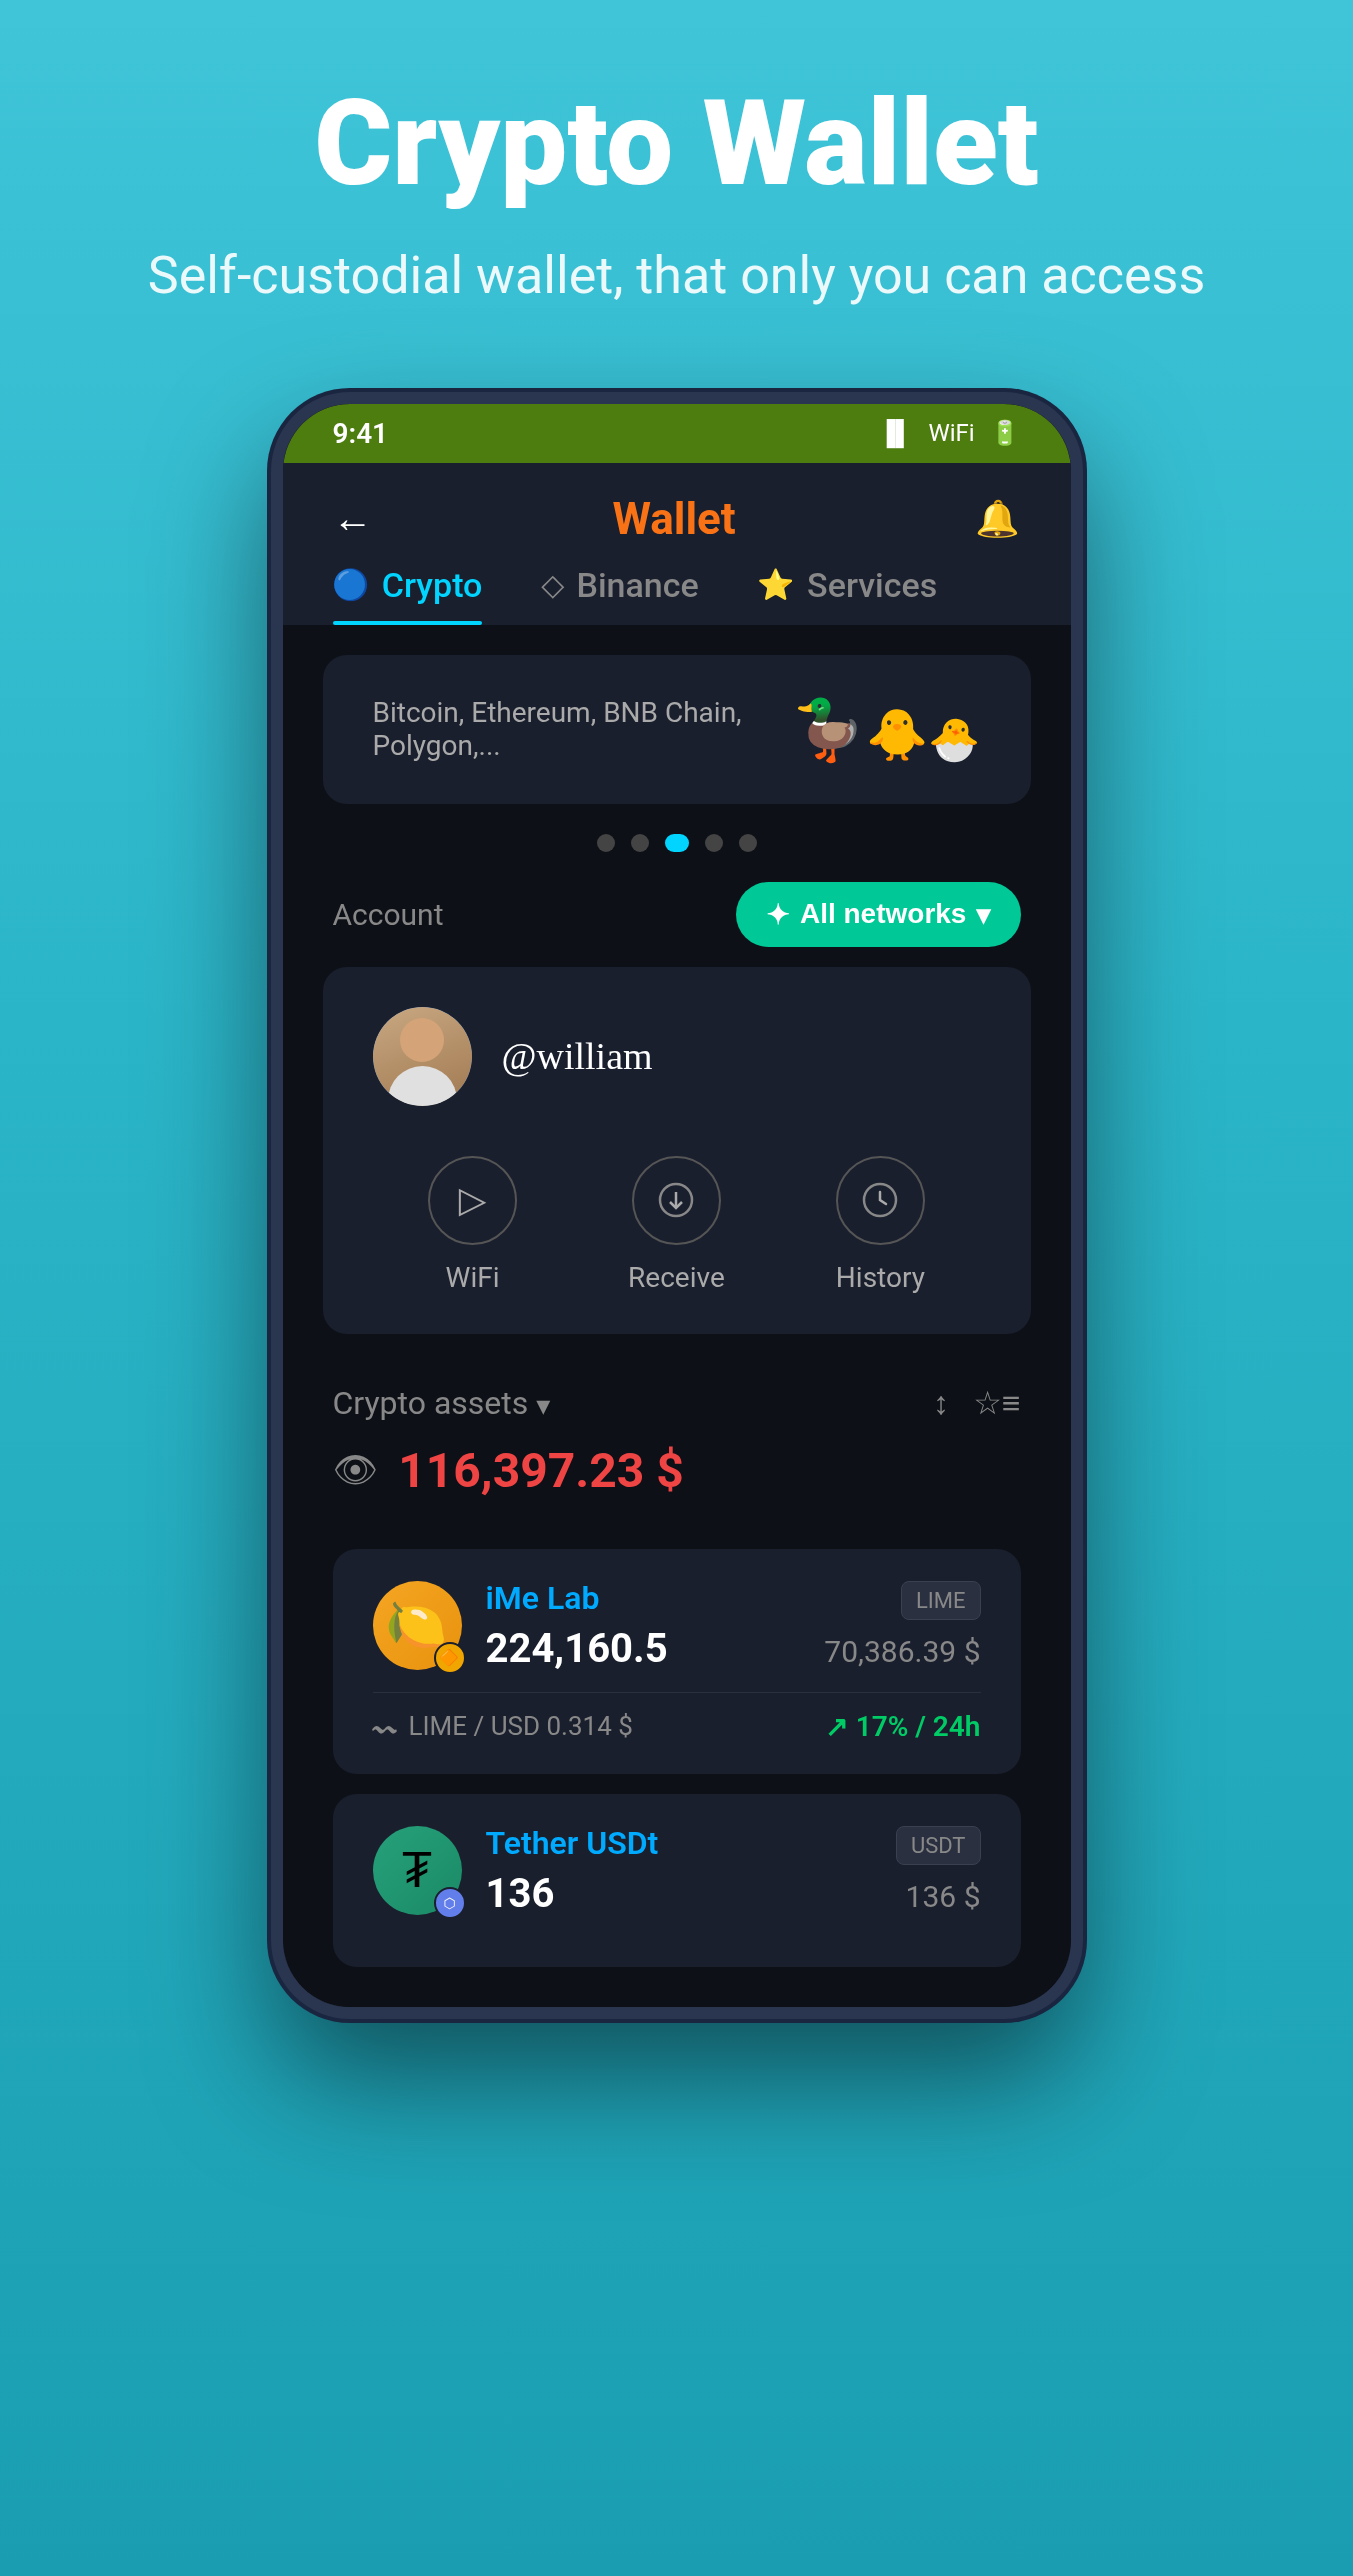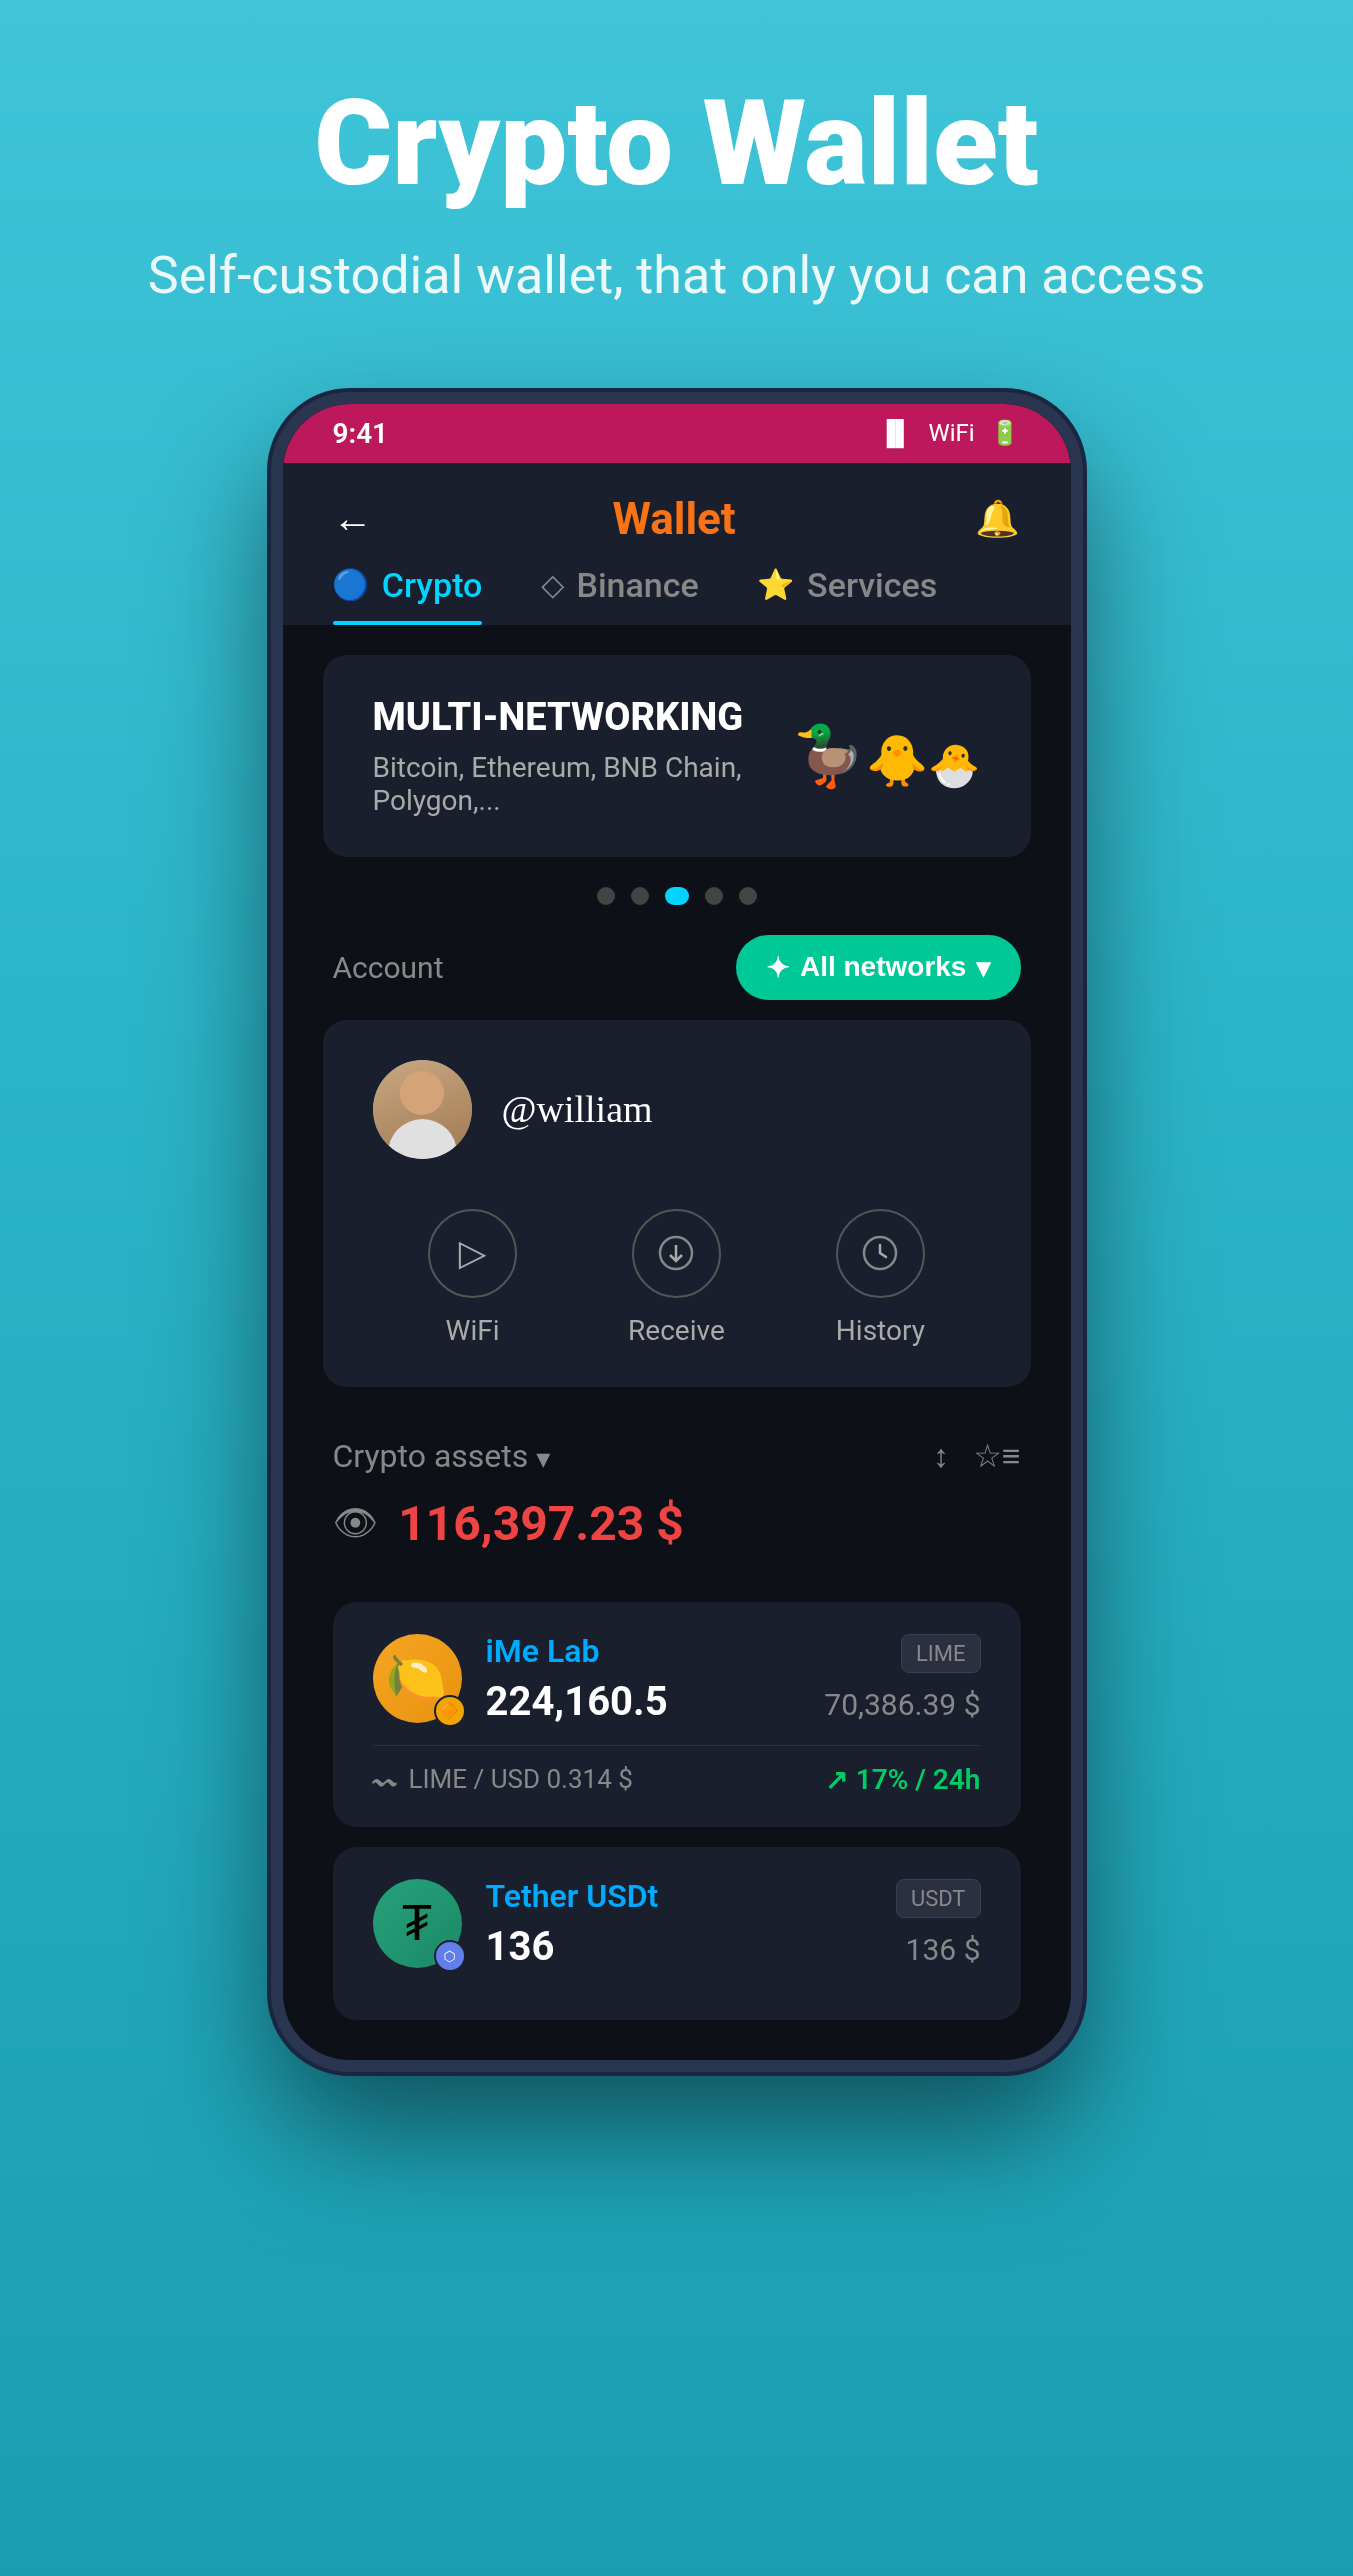--- a/index.html
+++ b/index.html
@@ -74,21 +74,21 @@
     }
 
     .phone-screen {
       background: #0d1117;
       border-radius: 67px;
       overflow: hidden;
     }
 
     
     .status-bar {
-      background: #be185d;
+      background: #4d7c0f;
       height: 59px;
       display: flex;
       align-items: center;
       justify-content: space-between;
       padding: 0 50px;
     }
     .status-time {
       color: #fff;
       font-size: 28px;
       font-weight: 600;
@@ -488,21 +488,20 @@
         <div class="tab-item">
           <span class="tab-icon">⭐</span>
           <span>Services</span>
         </div>
       </div>
 
       <div class="content">
 
         <div class="banner-card">
           <div class="banner-text">
-            <h3>MULTI-NETWORKING</h3>
             <p>Bitcoin, Ethereum, BNB Chain, Polygon,...</p>
           </div>
           <div class="duck-cluster">
             <span style="font-size:59px;">🦆</span>
             <span style="font-size:50px;">🐥</span>
             <span style="font-size:42px;">🐣</span>
           </div>
         </div>
 
         <div class="dots-row">

